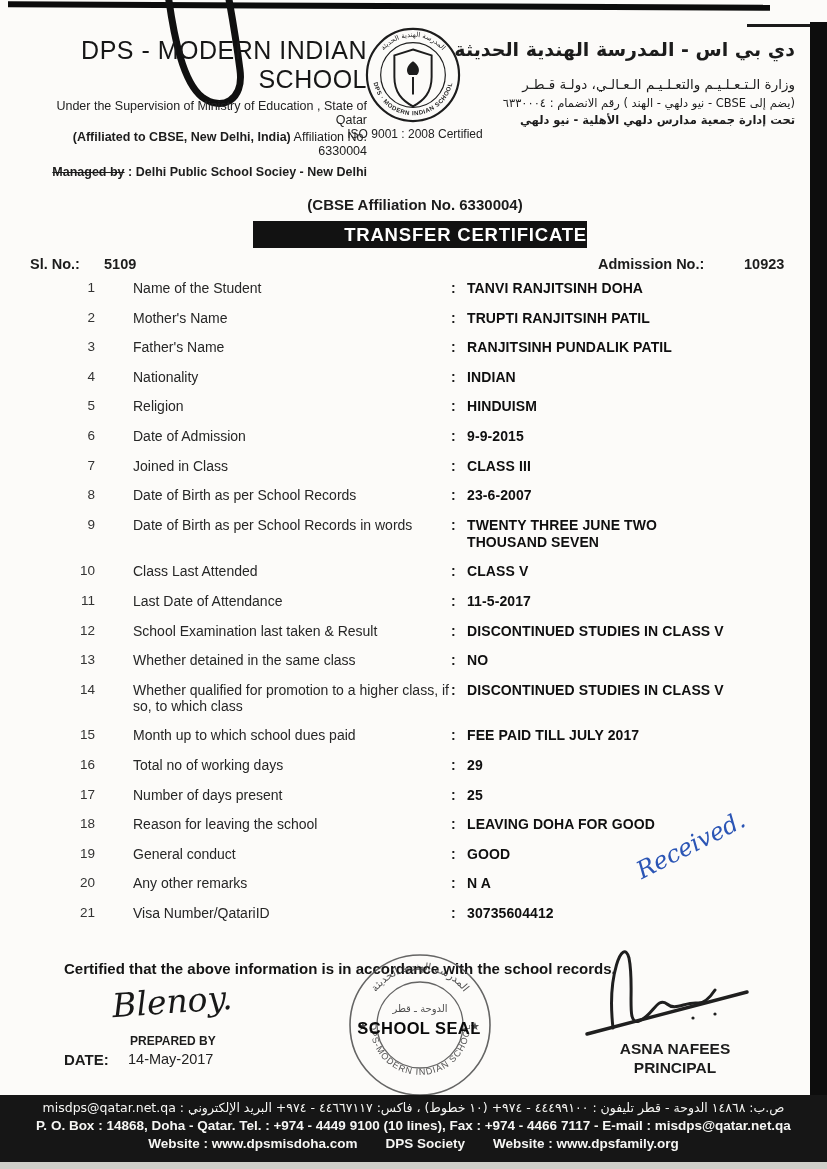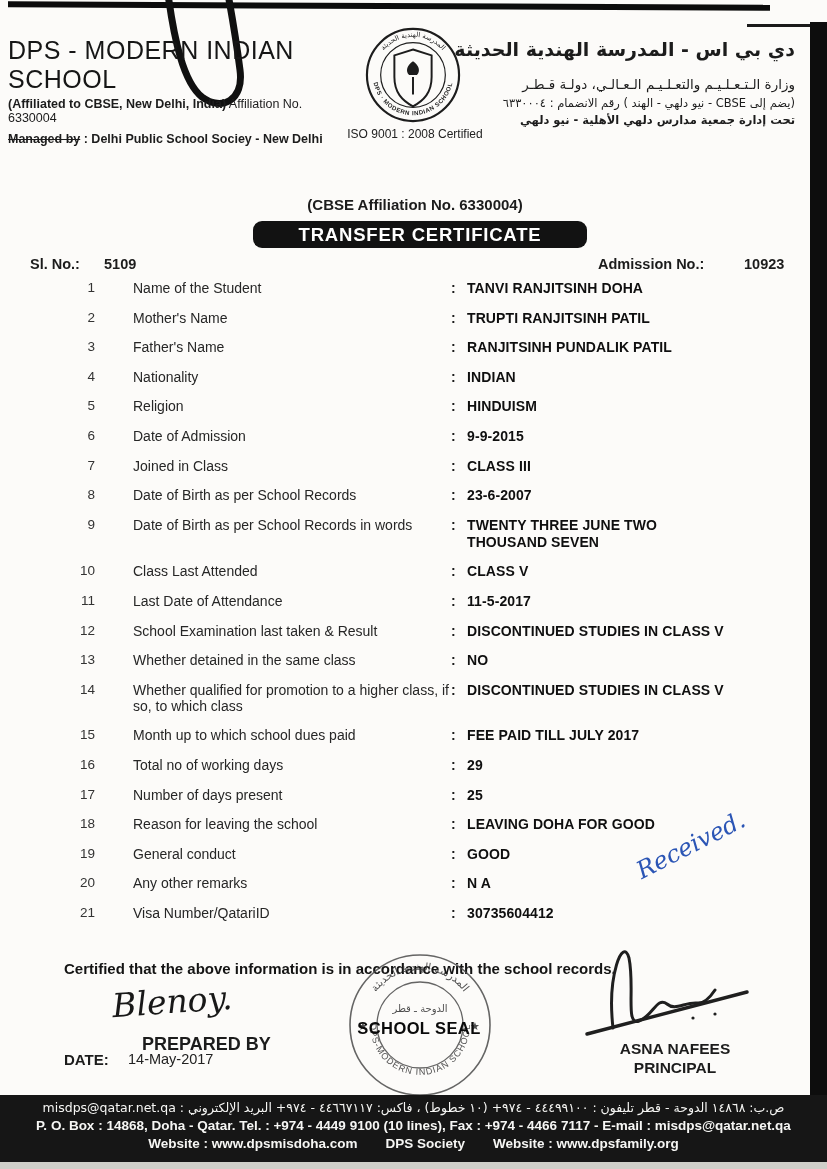--- a/index.html
+++ b/index.html
@@ -4,57 +4,57 @@
 <style>
   html,body{margin:0;padding:0;background:#e9e8e5;}
   .page{position:relative;width:827px;height:1169px;margin:0 auto;background:#fcfbf9;
         overflow:hidden;font-family:"Liberation Sans","DejaVu Sans",sans-serif;color:#1c1c1c;}
   .abs{position:absolute;}
   
   .top-line{left:8px;top:3px;width:762px;height:6px;background:#0c0c0c;transform:rotate(.25deg);}
   .top-line2{left:747px;top:24px;width:66px;height:3px;background:#1a1a1a;}
   .right-bar{left:810px;top:22px;width:17px;height:1075px;background:#0d0d0d;}
   
-  .hdr-en{left:8px;top:36px;width:336px;text-align:left;}
+  .hdr-en{left:31px;top:36px;width:336px;text-align:right;}
   .hdr-en .name{font-size:25px;letter-spacing:.5px;color:#161616;}
   .hdr-en .sub{font-size:12.5px;margin-top:5px;color:#222;}
   .hdr-en .aff{font-size:12.5px;margin-top:3px;}
   .hdr-en .aff b{font-weight:bold;}
   .hdr-en .managed{font-size:12.5px;font-weight:bold;margin-top:7px;}
   .strike{text-decoration:line-through;}
   .hdr-ar{left:450px;top:38px;width:345px;text-align:right;direction:rtl;font-family:"DejaVu Sans",sans-serif;}
   .hdr-ar .ar1{font-size:19px;font-weight:bold;}
   .hdr-ar .ar2{font-size:13.5px;margin-top:16px;}
   .hdr-ar .ar3{font-size:11.5px;margin-top:4px;}
   .hdr-ar .ar4{font-size:11.5px;font-weight:bold;margin-top:3px;}
   .iso{left:330px;top:127px;width:170px;text-align:center;font-size:12px;color:#222;}
   
   .cbse{left:150px;top:196px;width:530px;text-align:center;font-size:15px;font-weight:bold;}
   .banner{left:253px;top:221px;width:334px;height:27px;background:#121212;color:#fff;
-          font-size:18.5px;font-weight:bold;letter-spacing:.8px;text-align:center;line-height:27px;border-radius:9px;}
+          font-size:18.5px;font-weight:bold;letter-spacing:.8px;text-align:right;line-height:27px;}
   
   .slno-l{left:30px;top:256px;font-size:14.5px;font-weight:bold;}
   .slno-v{left:104px;top:256px;font-size:14.5px;font-weight:bold;}
   .adm-l{left:598px;top:256px;font-size:14.5px;font-weight:bold;}
   .adm-v{left:744px;top:256px;font-size:14.5px;font-weight:bold;}
   
   .fields{left:55px;top:280px;width:730px;}
   .field-row{display:flex;align-items:flex-start;margin-bottom:12.6px;}
   .f-no{width:40px;text-align:right;margin-right:38px;font-size:13.5px;color:#333;line-height:16.5px;}
   .f-label{width:318px;font-size:14px;color:#262626;line-height:16.5px;}
   .f-colon{width:16px;font-weight:bold;font-size:14px;line-height:16.5px;}
   .f-value{width:270px;font-weight:bold;font-size:14px;color:#0f0f0f;line-height:17px;letter-spacing:.1px;}
   
   .received{left:638px;top:858px;transform:rotate(-27deg);transform-origin:left center;
             color:#2b55b5;font-family:"DejaVu Serif",serif;font-style:italic;font-size:24px;}
   
   .certify{left:64px;top:960px;font-size:15px;font-weight:bold;color:#141414;}
   .sig-prep{left:112px;top:982px;font-family:"DejaVu Serif",serif;font-style:italic;
             font-size:33px;color:#181818;transform:rotate(-4deg);}
-  .prep-label{left:130px;top:1034px;font-size:18px;font-weight:bold;margin-left:12px;}
+  .prep-label{left:130px;top:1034px;font-size:12px;font-weight:bold;}
   .date-label{left:64px;top:1051px;font-size:15px;font-weight:bold;}
   .date-value{left:128px;top:1051px;font-size:14.5px;color:#222;}
   .principal-name{left:580px;top:1040px;width:190px;text-align:center;font-size:15.5px;font-weight:bold;}
   .principal-title{left:580px;top:1059px;width:190px;text-align:center;font-size:15.5px;font-weight:bold;}
   
   .footer{left:0;top:1095px;width:827px;height:86px;background:#161616;color:#f6f6f4;text-align:center;}
   .footer .fr1{direction:rtl;font-family:"DejaVu Sans",sans-serif;font-size:12.5px;margin-top:5px;}
   .footer .fr2{font-size:13.5px;margin-top:3px;font-weight:bold;}
   .footer .fr3{font-size:13.5px;margin-top:3px;font-weight:bold;display:flex;justify-content:center;gap:28px;}
   .bottom-strip{left:0;top:1162px;width:827px;height:7px;background:#cfcfc9;}
@@ -67,20 +67,21 @@
   <div class="abs top-line"></div>
   <div class="abs top-line2"></div>
   <div class="abs right-bar"></div>
 
   <svg class="abs" style="left:150px;top:0;" width="120" height="125" viewBox="0 0 120 125">
     <path d="M 18,-6 C 24,38 33,82 52,97 C 72,112 94,100 90,70 C 87,46 82,16 78,-6" fill="none" stroke="#101010" stroke-width="7" stroke-linecap="round"></path>
   </svg>
 
   <div class="abs hdr-en">
     <div class="name">DPS - MODERN INDIAN SCHOOL</div>
+    <div class="sub">Under the Supervision of Ministry of Education , State of Qatar</div>
     <div class="aff"><b>(Affiliated to CBSE, New Delhi, India)</b><span> Affiliation No. 6330004</span></div>
     <div class="managed"><span class="strike">Managed by</span><span> : Delhi Public School Sociey - New Delhi</span></div>
   </div>
 
   <svg class="abs" style="left:364px;top:26px;" width="98" height="98" viewBox="0 0 100 100">
     <defs>
       <path id="logoTop" d="M 11,50 A 39,39 0 0 1 89,50"></path>
       <path id="logoBot" d="M 9,50 A 41,41 0 0 0 91,50"></path>
     </defs>
     <circle cx="50" cy="50" r="47" fill="none" stroke="#1d1d1d" stroke-width="2.2"></circle>

